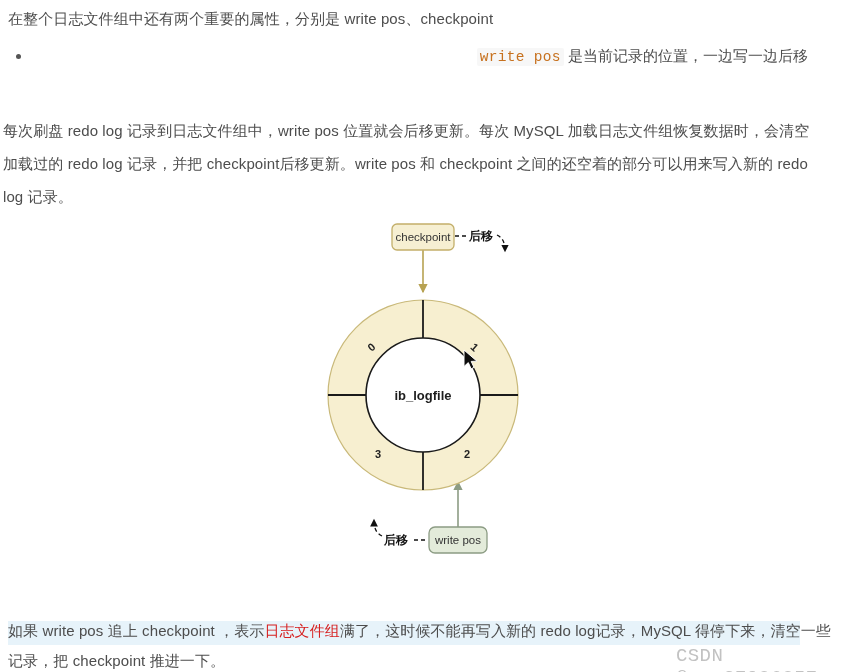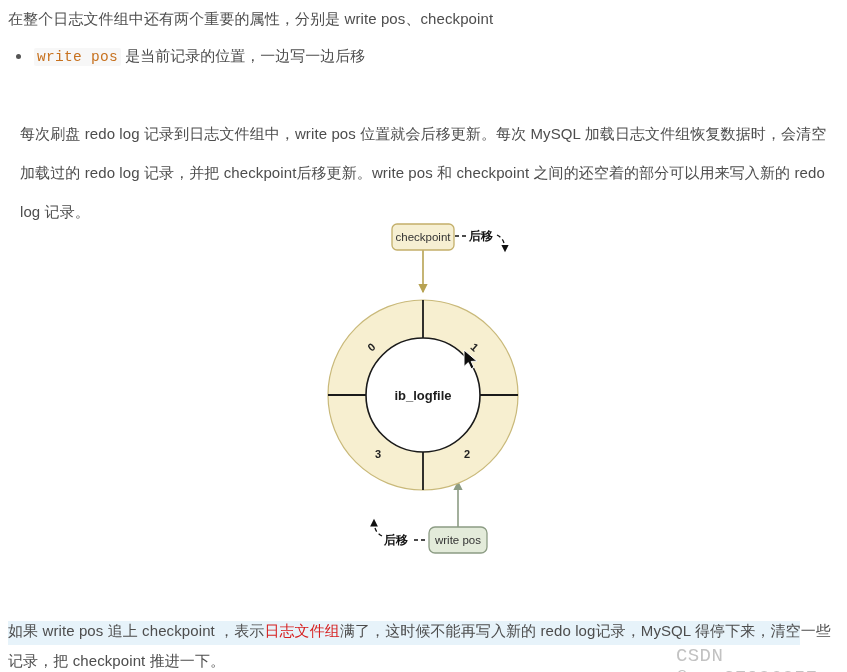--- a/index.html
+++ b/index.html
@@ -41,20 +41,21 @@
   }
 
   .bullet-list {
     position: absolute;
     left: 8px;
     top: 38px;
     width: 800px;
     margin: 0;
     padding: 0;
     list-style: none;
+    text-align: right;
   }
   .bullet-item {
     position: relative;
     padding-left: 26px;
     font-size: 15px;
     line-height: 36px;
     color: #4d4d4d;
   }
   .bullet-item::before {
     content: "";
@@ -71,24 +72,24 @@
     font-family: "Liberation Mono", "DejaVu Sans Mono", monospace;
     color: #c7711e;
     background: #f7f7f7;
     font-size: 14.5px;
     padding: 1px 3px;
     border-radius: 2px;
     letter-spacing: 0.3px;
   }
 
   #para-body {
-    left: 20px;
+    left: 3px;
     top: 114px;
     width: 820px;
-    line-height: 39px;
+    line-height: 33px;
   }
 
   #para-tail {
     left: 8px;
     top: 616px;
     width: 828px;
     line-height: 30px;
   }
 
   .hl-red {

